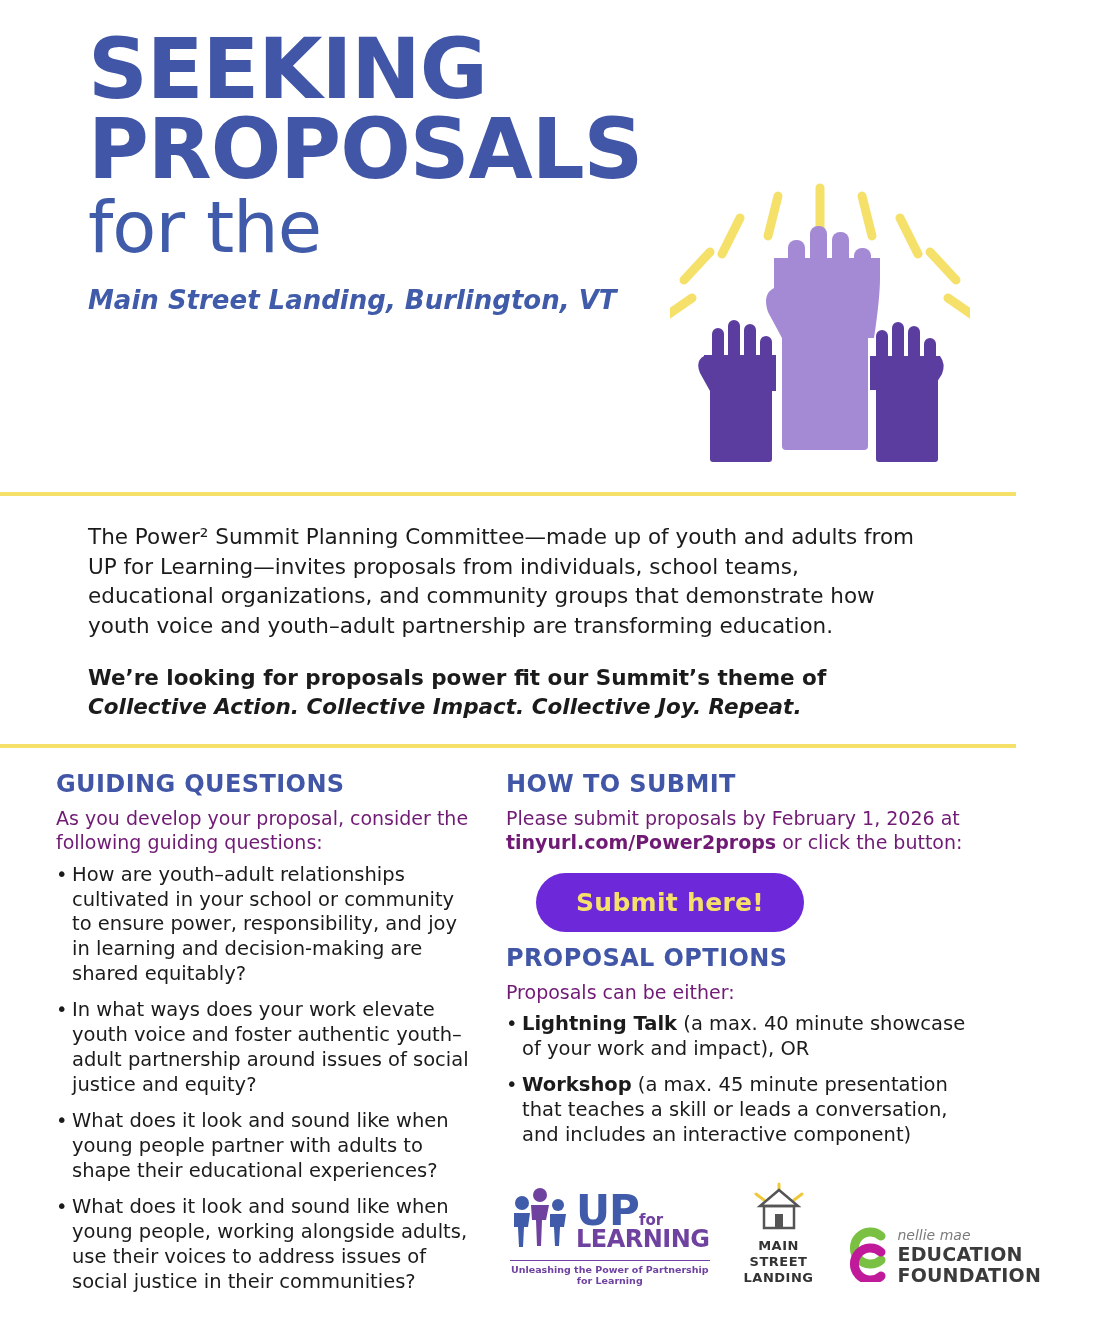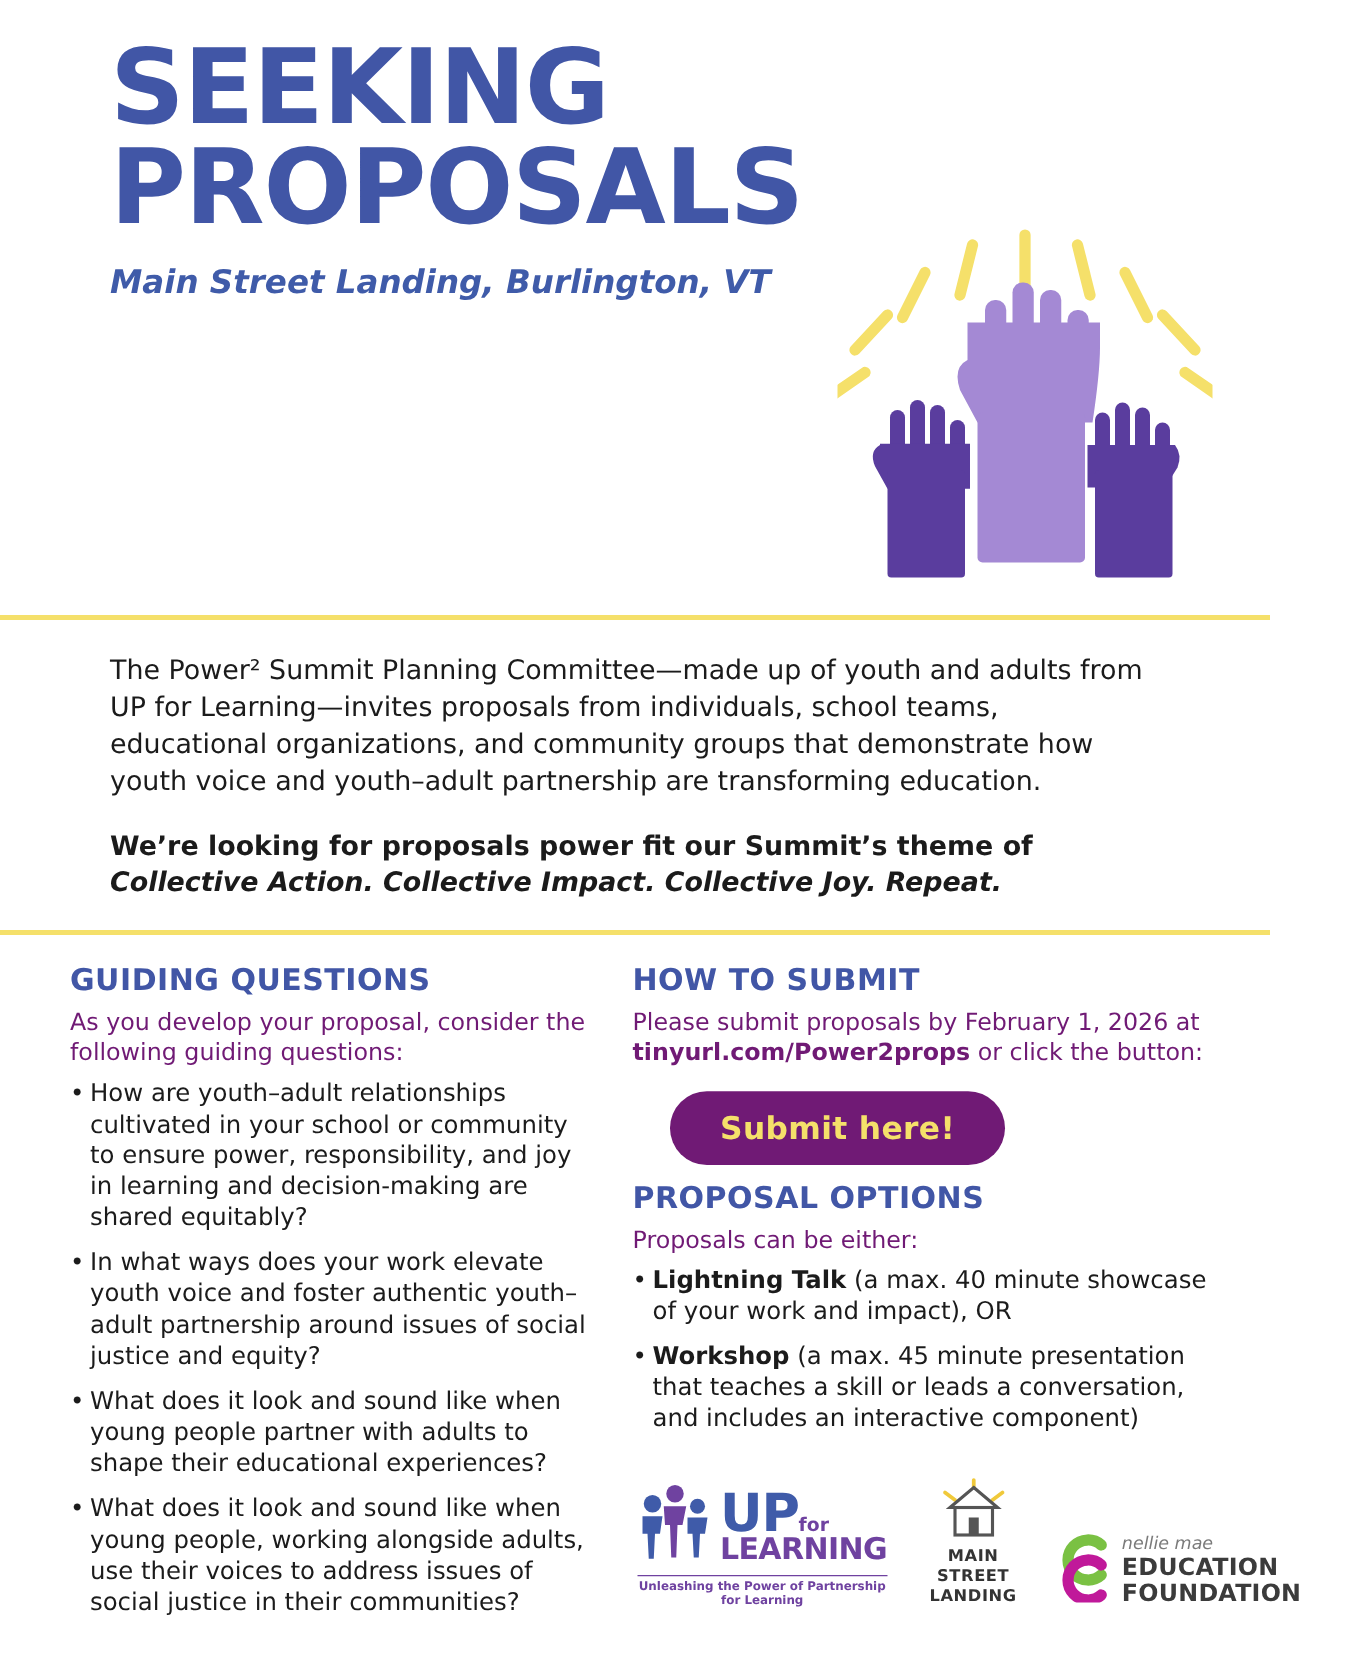--- a/index.html
+++ b/index.html
@@ -177,21 +177,21 @@
     top: 0;
   }
   .bullets li b { font-weight: bold; }
 
   .submit-line { margin-top: 2px; }
   .submit-line b { font-weight: bold; }
 
   .submit-btn {
     display: inline-block;
     margin: 18px 0 0 30px;
-    background: #701a75;
+    background: #6d28d9;
     color: #f5e06a;
     border: none;
     border-radius: 32px;
     font-family: "DejaVu Sans", sans-serif;
     font-weight: bold;
     font-size: 25px;
     padding: 15px 40px;
     letter-spacing: 0.3px;
     cursor: pointer;
   }
@@ -257,20 +257,21 @@
 </style>
 </head>
 <body>
 
 <div class="page">
 
   <div class="header">
     <div class="title-block">
       <div class="seeking">SEEKING</div>
       <div class="proposals">PROPOSALS</div>
+      <div class="for-the">for the</div>
 
 
       <div class="venue">Main Street Landing, Burlington, VT</div>
     </div>
 
     <div class="hands-art">
       <svg viewBox="0 0 300 310" width="300" height="310" xmlns="http://www.w3.org/2000/svg">
         <g stroke="#f5e06a" stroke-width="9" stroke-linecap="round">
           <line x1="150" y1="8" x2="150" y2="50"></line>
           <line x1="108" y1="16" x2="98" y2="56"></line>

